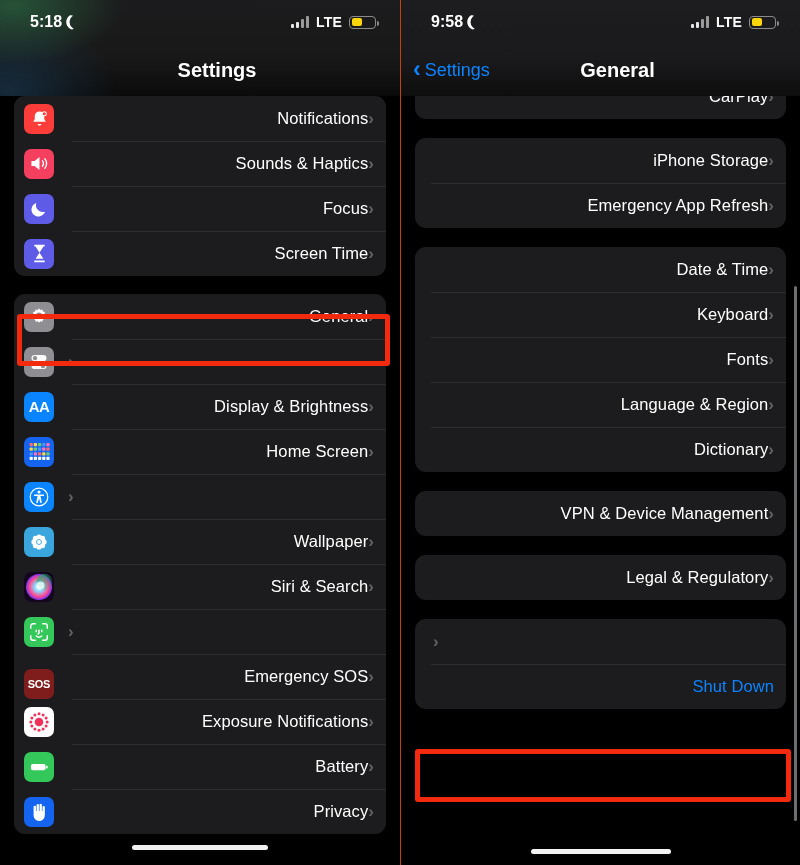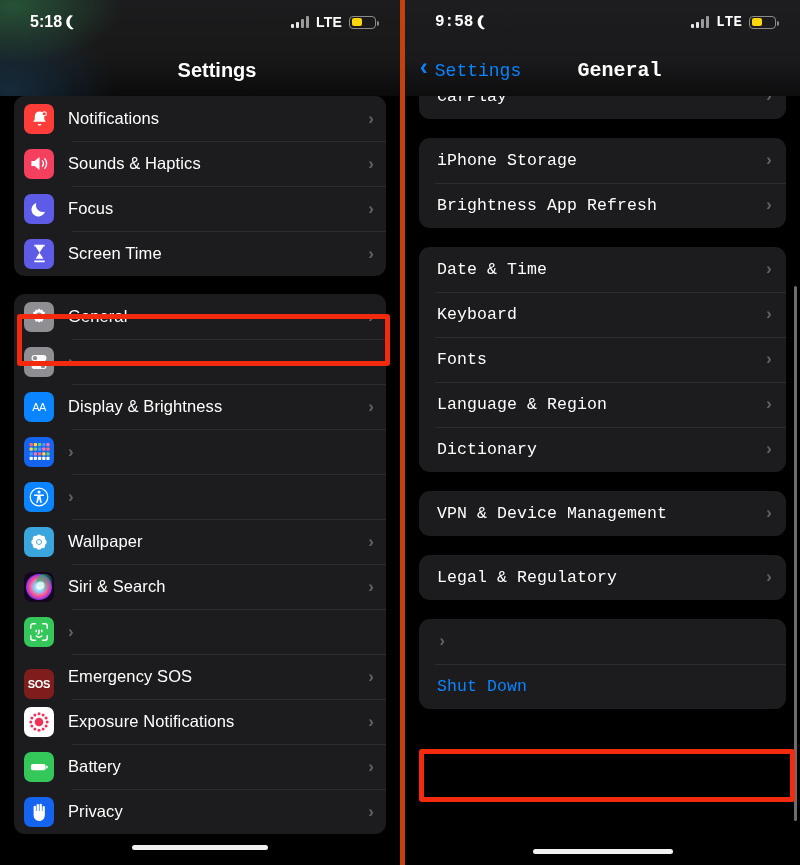--- a/index.html
+++ b/index.html
@@ -4,21 +4,21 @@
 <style>
   * { box-sizing: border-box; margin: 0; padding: 0; }
   html, body {
     width: 800px; height: 865px;
     background: #000;
     font-family: "Liberation Sans", sans-serif;
     overflow: hidden;
   }
   .screens { display: flex; width: 800px; height: 865px; }
   .phone { position: relative; width: 400px; height: 865px; background: #000; overflow: hidden; }
-  .phone.right { border-left: 5px solid #c2410c; font-family: Liberation Mono, monospace; }
+  .phone.right { border-left: 1px solid #c2410c; }
 
   
   .statusbar {
     position: relative; height: 44px;
     display: flex; align-items: center; justify-content: space-between;
     padding: 0 24px 0 30px;
     color: #fff; font-size: 16px; font-weight: bold;
     z-index: 4;
   }
   .tintbg {
@@ -63,21 +63,21 @@
   .navbar .title { font-size: 20px; font-weight: bold; color: #fff; }
   .nav-back {
     position: absolute; left: 12px; top: 50%; transform: translateY(-50%);
     display: flex; align-items: center; gap: 4px;
     color: #0a84ff; font-size: 18px; font-weight: normal;
   }
   .nav-back .chev { font-size: 23px; line-height: 1; font-weight: bold; margin-top: -2px; }
 
   
   .scroll { position: relative; height: 769px; overflow: hidden; }
-  .group { margin: 0 14px 18px 14px; background: #1c1c1e; border-radius: 11px; overflow: hidden; }
+  .group { margin: 0 14px 18px 14px; background: #1c1c1e; border-radius: 11px; overflow: hidden; text-align: right; }
   .group.clipped-top { border-radius: 0 0 11px 11px; margin-top: -22px; }
   .row {
     position: relative; display: flex; align-items: center;
     height: 45px; padding: 0 12px 0 10px; cursor: default;
   }
   .row + .row::before {
     content: ""; position: absolute; left: 58px; right: 0; top: 0; height: 1px; background: #2e2e30;
   }
   .right .row + .row::before { left: 16px; }
   .row .label { flex: 1; color: #fff; font-size: 16.5px; letter-spacing: .1px; }
@@ -202,21 +202,21 @@
                   <rect x="3" y="3.5" width="18" height="7.5" rx="3.75" fill="#fff" opacity=".95"></rect>
                   <circle cx="7.2" cy="7.25" r="2.6" fill="#8e8e93"></circle>
                   <rect x="3" y="13" width="18" height="7.5" rx="3.75" fill="#fff" opacity=".95"></rect>
                   <circle cx="16.8" cy="16.75" r="2.6" fill="#8e8e93"></circle>
                 </svg>
               </span>
               <span class="chev-r">›</span>
             </div>
             <div class="row">
               <span class="appicon" style="background: rgb(10, 132, 255);">
-                <span style="font-size:11px;font-weight:normal;letter-spacing:-.5px">AA</span>
+                <span style="font-size:15px;font-weight:bold;letter-spacing:-.5px">AA</span>
               </span>
               <span class="label">Display &amp; Brightness</span>
               <span class="chev-r">›</span>
             </div>
             <div class="row">
               <span class="appicon" style="background: rgb(20, 100, 240);">
                 <svg width="24" height="24" viewBox="0 0 24 24">
                   <g>
                     <rect x="2.6" y="3" width="3.2" height="3.2" rx=".7" fill="#ff6b6b"></rect>
                     <rect x="6.800000000000001" y="3" width="3.2" height="3.2" rx=".7" fill="#ffd93d"></rect>
@@ -234,20 +234,21 @@
                     <rect x="15.200000000000001" y="12.2" width="3.2" height="3.2" rx=".7" fill="#ffd93d"></rect>
                     <rect x="19.400000000000002" y="12.2" width="3.2" height="3.2" rx=".7" fill="#6bcB77"></rect>
                     <rect x="2.6" y="16.799999999999997" width="3.2" height="3.2" rx=".7" fill="#ffffff"></rect>
                     <rect x="6.800000000000001" y="16.799999999999997" width="3.2" height="3.2" rx=".7" fill="#ffffff"></rect>
                     <rect x="11" y="16.799999999999997" width="3.2" height="3.2" rx=".7" fill="#ffffff"></rect>
                     <rect x="15.200000000000001" y="16.799999999999997" width="3.2" height="3.2" rx=".7" fill="#ffffff"></rect>
                     <rect x="19.400000000000002" y="16.799999999999997" width="3.2" height="3.2" rx=".7" fill="#ffffff"></rect>
                   </g>
                 </svg>
               </span>
+              <span class="label">Home Screen</span>
               <span class="chev-r">›</span>
             </div>
             <div class="row">
               <span class="appicon" style="background: rgb(10, 132, 255);">
                 <svg width="22" height="22" viewBox="0 0 24 24">
                   <circle cx="12" cy="12" r="9.6" fill="none" stroke="#fff" stroke-width="1.3"></circle>
                   <circle cx="12" cy="6.6" r="1.7" fill="#fff"></circle>
                   <path fill="#fff" d="M6.6 9.2h10.8v1.7h-3.8l1.5 7.3-1.7.4-1.4-5.1-1.4 5.1-1.7-.4 1.5-7.3H6.6z"></path>
                 </svg>
               </span>
@@ -403,21 +404,21 @@
               <span class="label">CarPlay</span>
               <span class="chev-r">›</span>
             </div>
           </div>
           <div class="group">
             <div class="row">
               <span class="label">iPhone Storage</span>
               <span class="chev-r">›</span>
             </div>
             <div class="row">
-              <span class="label">Brightness App Refresh</span>
+              <span class="label">Emergency App Refresh</span>
               <span class="chev-r">›</span>
             </div>
           </div>
           <div class="group">
             <div class="row">
               <span class="label">Date &amp; Time</span>
               <span class="chev-r">›</span>
             </div>
             <div class="row">
               <span class="label">Keyboard</span>

